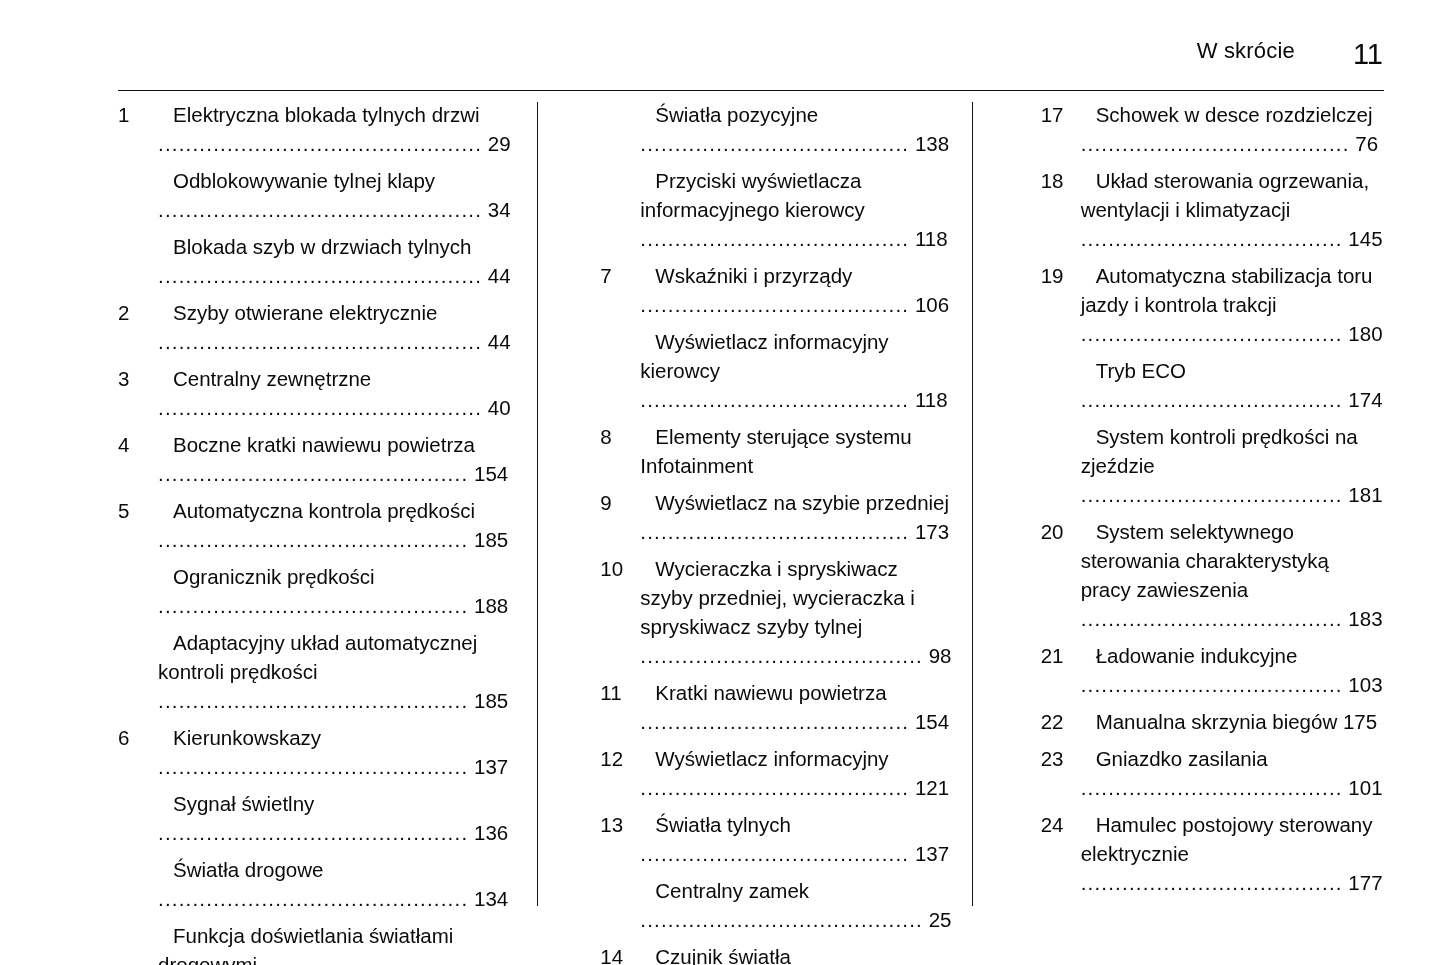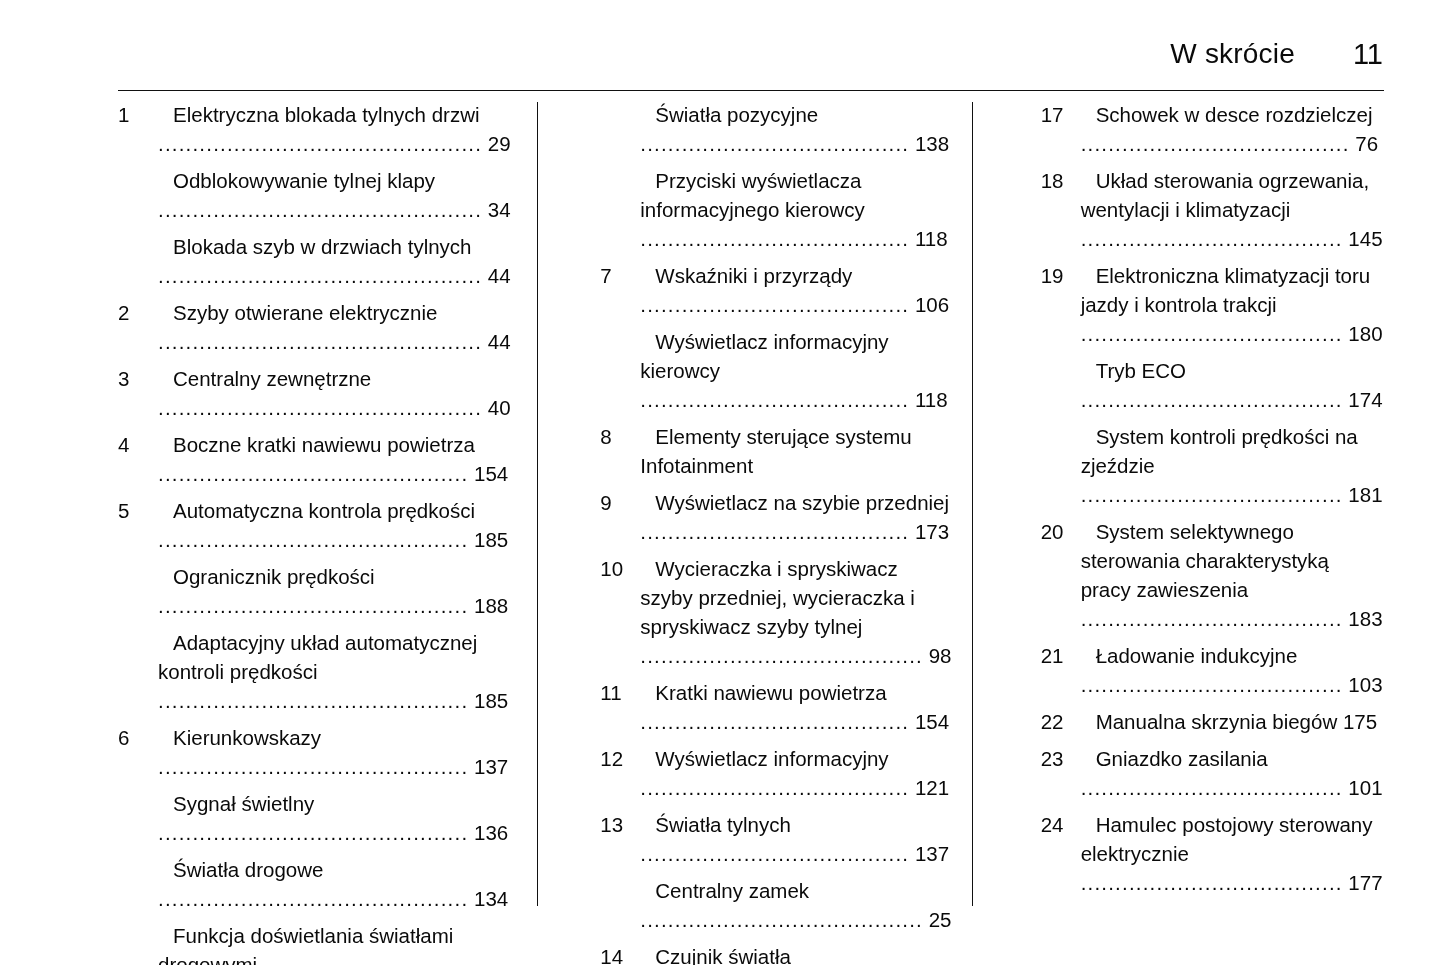--- a/index.html
+++ b/index.html
@@ -25,21 +25,21 @@
     position: absolute;
     top: 38px;
     left: 118px;
     right: 62px;
     height: 52px;
     display: flex;
     align-items: flex-start;
     justify-content: flex-end;
   }
   .header-title {
-    font-size: 28px;
+    font-size: 22px;
     font-weight: 400;
     letter-spacing: 0.2px;
   }
   .header-pagenum {
     font-size: 29px;
     font-weight: 400;
     margin-left: 54px;
     min-width: 34px;
     text-align: right;
   }
@@ -228,21 +228,21 @@
         <div class="entry">
           <span class="num">17</span>
           <span class="body"><span class="txt">Schowek w desce rozdzielczej</span><span class="dots"> .......................................</span><span class="pg"> 76</span></span>
         </div>
         <div class="entry">
           <span class="num">18</span>
           <span class="body"><span class="txt">Układ sterowania ogrzewania, wentylacji i klimatyzacji</span><span class="dots"> ......................................</span><span class="pg"> 145</span></span>
         </div>
         <div class="entry">
           <span class="num">19</span>
-          <span class="body"><span class="txt">Elektroniczna klimatyzacji toru jazdy i kontrola trakcji</span><span class="dots"> ......................................</span><span class="pg"> 180</span></span>
+          <span class="body"><span class="txt">Automatyczna stabilizacja toru jazdy i kontrola trakcji</span><span class="dots"> ......................................</span><span class="pg"> 180</span></span>
         </div>
         <div class="entry">
           <span class="num blank">0</span>
           <span class="body"><span class="txt">Tryb ECO</span><span class="dots"> ......................................</span><span class="pg"> 174</span></span>
         </div>
         <div class="entry">
           <span class="num blank">0</span>
           <span class="body"><span class="txt">System kontroli prędkości na zjeździe</span><span class="dots"> ......................................</span><span class="pg"> 181</span></span>
         </div>
         <div class="entry">

